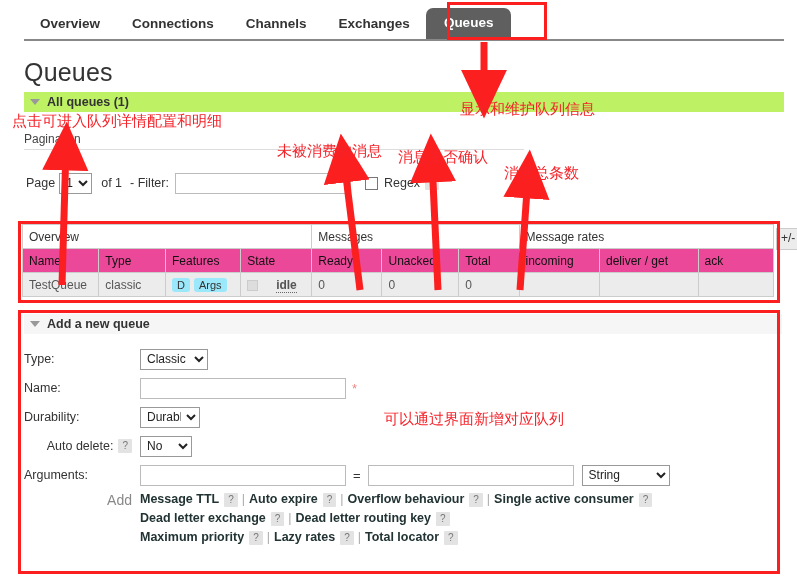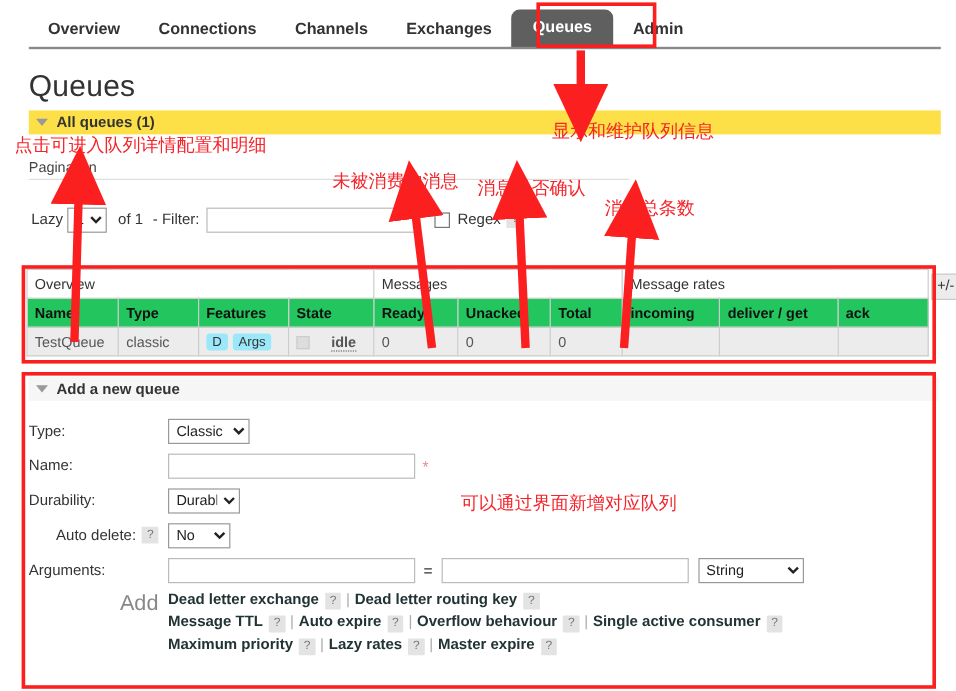--- a/index.html
+++ b/index.html
@@ -40,21 +40,21 @@
   }
 
   
   .pagetitle{
     position:absolute;left:24px;top:58px;
     font-size:25px;font-weight:normal;color:#333;
     letter-spacing:.2px;
   }
   .section-head{
     position:absolute;left:24px;top:92px;width:760px;height:20px;
-    background:#fde047;
+    background:#bef264;
     display:flex;align-items:center;
     font-weight:bold;font-size:12.5px;color:#333;
   }
   .caret{
     display:inline-block;width:0;height:0;
     border-left:5px solid transparent;border-right:5px solid transparent;
     border-top:6px solid #999;margin:0 7px 0 6px;
   }
   .pagination-label{
     position:absolute;left:24px;top:132px;
@@ -102,21 +102,21 @@
     padding:3px 6px;
     text-align:left;
     font-weight:normal;
     height:17px;
     vertical-align:middle;
   }
   table.qtable tr.grouphdr td{
     color:#333;background:#fff;font-size:12px;
   }
   table.qtable tr.colhdr th{
-    font-weight:bold;color:#111;background:#22c55e;font-size:12px;
+    font-weight:normal;color:#111;background:#ec4899;font-size:12px;
   }
   table.qtable tr.datarow td{
     background:#ececec;color:#555;
   }
   td.num,th.num{text-align:right;}
   .qname{font-weight:bold;color:#111;}
   .badge{
     display:inline-block;background:#9be8fa;color:#333;
     padding:1px 5px;border-radius:3px;font-size:11px;margin-right:4px;
   }
@@ -147,21 +147,21 @@
     font-size:12.5px;color:#333;
   }
   .ftext{
     height:17px;border:1px solid #bbb;background:#fff;
   }
   .star{color:#e88;margin-left:6px;font-size:13px;}
   .argsrow{display:flex;align-items:center;margin-bottom:4px;height:22px;}
   .eq{margin:0 7px;font-size:13px;color:#333;}
   .addlink{
     width:108px;text-align:right;padding-right:8px;
-    color:#888;font-size:18px;
+    color:#888;font-size:14px;
   }
   .arglines{font-weight:bold;font-size:12.5px;color:#233;line-height:19px;}
   .arglines .sep{color:#aaa;font-weight:normal;margin:0 4px;}
   .arglines a{color:#233;text-decoration:none;}
 
   
   .anno{
     position:absolute;color:#f5232a;font-size:15px;
     font-family:"DejaVu Sans", sans-serif;
     white-space:nowrap;font-weight:normal;
@@ -177,37 +177,36 @@
 
 <div id="root">
 
   <div class="navbar">
     <div class="navlist">
       <div class="navitem">Overview</div>
       <div class="navitem">Connections</div>
       <div class="navitem">Channels</div>
       <div class="navitem">Exchanges</div>
       <div class="navitem active">Queues</div>
-      <div class="navitem">Admin</div>
     </div>
     <div class="navrule"></div>
   </div>
 
   <div class="pagetitle">Queues</div>
 
   <div class="section-head">
     <span class="caret"></span>
     <span>All queues (1)</span>
   </div>
 
   <div class="pagination-label">Pagination</div>
   <div class="pagination-rule"></div>
 
   <div class="pagerow">
-    <span class="lbl">Lazy</span>
+    <span class="lbl">Page</span>
     <select class="mini">
       <option>1</option>
     </select>
     <span style="margin-left:9px;">of 1</span>
     <span style="margin-left:8px;">- Filter:</span>
     <input class="filterinput" type="text" value="" style="">
     <span class="regexbox"></span>
     <span class="regextxt">Regex</span>
     <span class="qmark">?</span>
   </div>
@@ -297,27 +296,27 @@
       <input class="ftext" style="width: 200px;" type="text" value="">
       <select class="mini" style="width:88px;margin-left:8px;">
         <option>String</option>
       </select>
     </div>
 
     <div style="display:flex;align-items:flex-start;">
       <div class="addlink" style="padding-top:2px;">Add</div>
       <div class="arglines">
         <div>
+          <a>Message TTL</a><span class="qmark">?</span><span class="sep">|</span><a>Auto expire</a><span class="qmark">?</span><span class="sep">|</span><a>Overflow behaviour</a><span class="qmark">?</span><span class="sep">|</span><a>Single active consumer</a><span class="qmark">?</span>
+        </div>
+        <div>
           <a>Dead letter exchange</a><span class="qmark">?</span><span class="sep">|</span><a>Dead letter routing key</a><span class="qmark">?</span>
         </div>
         <div>
-          <a>Message TTL</a><span class="qmark">?</span><span class="sep">|</span><a>Auto expire</a><span class="qmark">?</span><span class="sep">|</span><a>Overflow behaviour</a><span class="qmark">?</span><span class="sep">|</span><a>Single active consumer</a><span class="qmark">?</span>
-        </div>
-        <div>
-          <a>Maximum priority</a><span class="qmark">?</span><span class="sep">|</span><a>Lazy rates</a><span class="qmark">?</span><span class="sep">|</span><a>Master expire</a><span class="qmark">?</span>
+          <a>Maximum priority</a><span class="qmark">?</span><span class="sep">|</span><a>Lazy rates</a><span class="qmark">?</span><span class="sep">|</span><a>Total locator</a><span class="qmark">?</span>
         </div>
       </div>
     </div>
   </div>
 
   <div class="redbox" style="left:447px;top:2px;width:100px;height:38px;"></div>
   <div class="redbox" style="left:18px;top:221px;width:762px;height:82px;"></div>
   <div class="redbox" style="left:18px;top:310px;width:762px;height:264px;"></div>
 
   <svg class="arrowsvg" viewBox="0 0 797 576">

